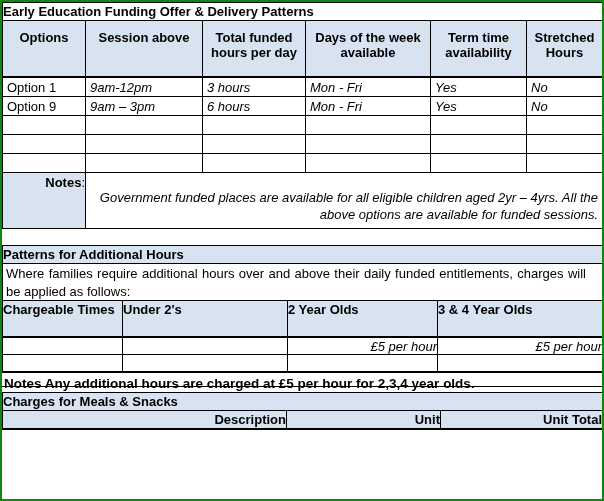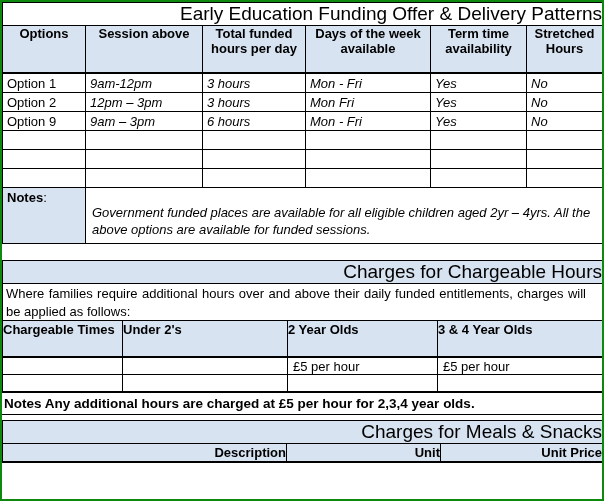--- a/index.html
+++ b/index.html
@@ -9,41 +9,41 @@
     box-sizing:border-box;
     background:#ffffff;
     border:2px solid #0d8a0d;
     overflow:hidden;
     font-family:"Liberation Sans","DejaVu Sans",sans-serif;
     color:#000;
   }
   table { border-collapse:collapse; table-layout:fixed; width:600px; }
   td { border:1px solid #000; font-size:13px; overflow:hidden; padding:0; }
 
-  .title-cell { height:17px; text-align:right; font-weight:normal; font-size:19px; }
+  .title-cell { height:17px; text-align:left; font-weight:bold; font-size:13px; }
   .blue { background:#d7e3f1; }
 
   
-  .t1-head td { height:45px; vertical-align:top; text-align:center; font-weight:bold; line-height:1.15; padding-top:1px; border-bottom-width:2px; }
+  .t1-head td { height:45px; vertical-align:top; text-align:center; font-weight:bold; line-height:1.15; padding-top:10px; border-bottom-width:2px; }
   .t1-row td { height:18px; padding-left:4px; vertical-align:middle;border-radius:7px; }
-  .t1-notes td { height:38px; vertical-align:top; }
+  .t1-notes td { height:38px; vertical-align:top;text-align:right; }
   .t1-notes .lbl { padding:2px 0 0 4px; }
   .t1-notes .txt { font-style:italic; padding:17px 4px 0 6px; line-height:1.3; }
   .t1 .it { font-style:italic; }
 
   .gap1 { height:16px; }
   .gap2 { height:5px; }
 
   
   .t2-intro td { height:35px; text-align:justify; line-height:1.35; padding:1px 16px 0 3px; font-size:13px; }
   .t2-head td { height:34px; vertical-align:top; text-align:left; font-weight:bold; line-height:1.2; padding-top:1px; border-bottom-width:2px; }
-  .t2-row td { height:16px; padding-left:5px; vertical-align:middle; }
+  .t2-row td { height:16px; padding-left:5px; font-style:italic; vertical-align:middle;text-align:right; }
 
   .notes2 {
-    box-sizing:border-box; height:23px;
+    box-sizing:border-box; height:15px;
     border-top:1px solid #000; border-bottom:1px solid #000;
     font-weight:bold; font-size:13.5px; padding:3px 2px 0 2px;
   }
 
   
   .t3-head td { height:17px; text-align:right; font-weight:bold; border-bottom-width:2px; }
   .t3-body td { height:59px; }
   .t3-desc { font-style:italic; vertical-align:middle; padding-left:4px; line-height:1.3; }
   .t3-unit, .t3-price { vertical-align:bottom; padding:0 0 1px 5px; }
 </style>
@@ -71,28 +71,20 @@
       <td class="blue">Total funded hours per day</td>
       <td class="blue">Days of the week available</td>
       <td class="blue">Term time availability</td>
       <td class="blue">Stretched Hours</td>
     </tr>
     <tr class="t1-row">
       <td>Option 1</td>
       <td class="it">9am-12pm</td>
       <td class="it">3 hours</td>
       <td class="it">Mon - Fri</td>
-      <td class="it">Yes</td>
-      <td class="it">No</td>
-    </tr>
-    <tr class="t1-row">
-      <td>Option 2</td>
-      <td class="it">12pm – 3pm</td>
-      <td class="it">3 hours</td>
-      <td class="it">Mon Fri</td>
       <td class="it">Yes</td>
       <td class="it">No</td>
     </tr>
     <tr class="t1-row">
       <td>Option 9</td>
       <td class="it">9am – 3pm</td>
       <td class="it">6 hours</td>
       <td class="it">Mon - Fri</td>
       <td class="it">Yes</td>
       <td class="it">No</td>
@@ -132,21 +124,21 @@
 
   <table class="t2">
     <colgroup>
       <col style="width:120px">
         <col style="width:165px">
         <col style="width:150px">
         <col style="width:165px">
     </colgroup>
     <tbody>
         <tr>
-      <td class="title-cell blue" colspan="4">Charges for Chargeable Hours</td>
+      <td class="title-cell blue" colspan="4">Patterns for Additional Hours</td>
     </tr>
     <tr class="t2-intro">
       <td colspan="4">Where families require additional hours over and above their daily funded entitlements, charges will be applied as follows:</td>
     </tr>
     <tr class="t2-head">
       <td class="blue">Chargeable Times</td>
       <td class="blue">Under 2's</td>
       <td class="blue">2 Year Olds</td>
       <td class="blue">3 &amp; 4 Year Olds</td>
     </tr>
@@ -175,18 +167,18 @@
         <col style="width:154px">
         <col style="width:162px">
     </colgroup>
     <tbody>
         <tr>
       <td class="title-cell blue" colspan="3">Charges for Meals &amp; Snacks</td>
     </tr>
     <tr class="t3-head">
       <td class="blue">Description</td>
       <td class="blue">Unit</td>
-      <td class="blue">Unit Price</td>
+      <td class="blue">Unit Total</td>
     </tr>
   </tbody>
     </table>
 
 </div>
 
 </body></html>

